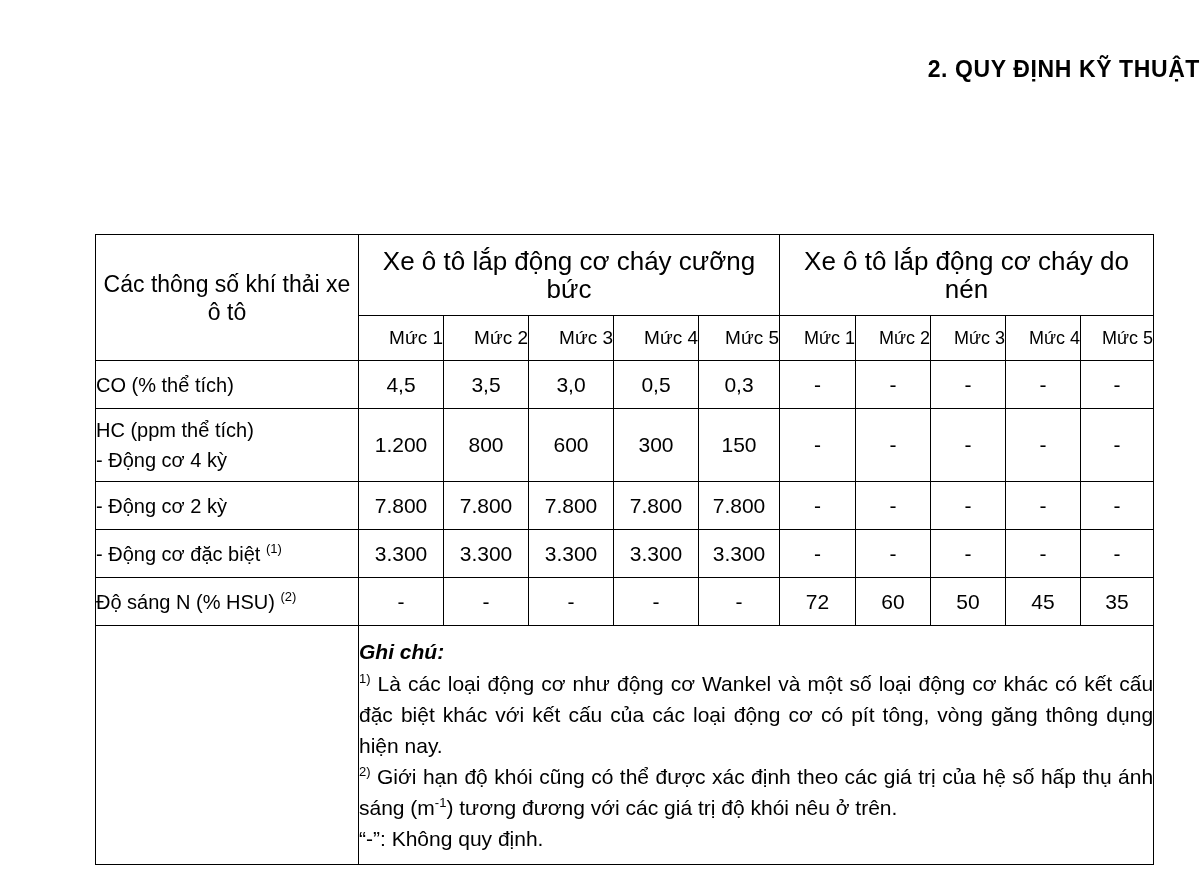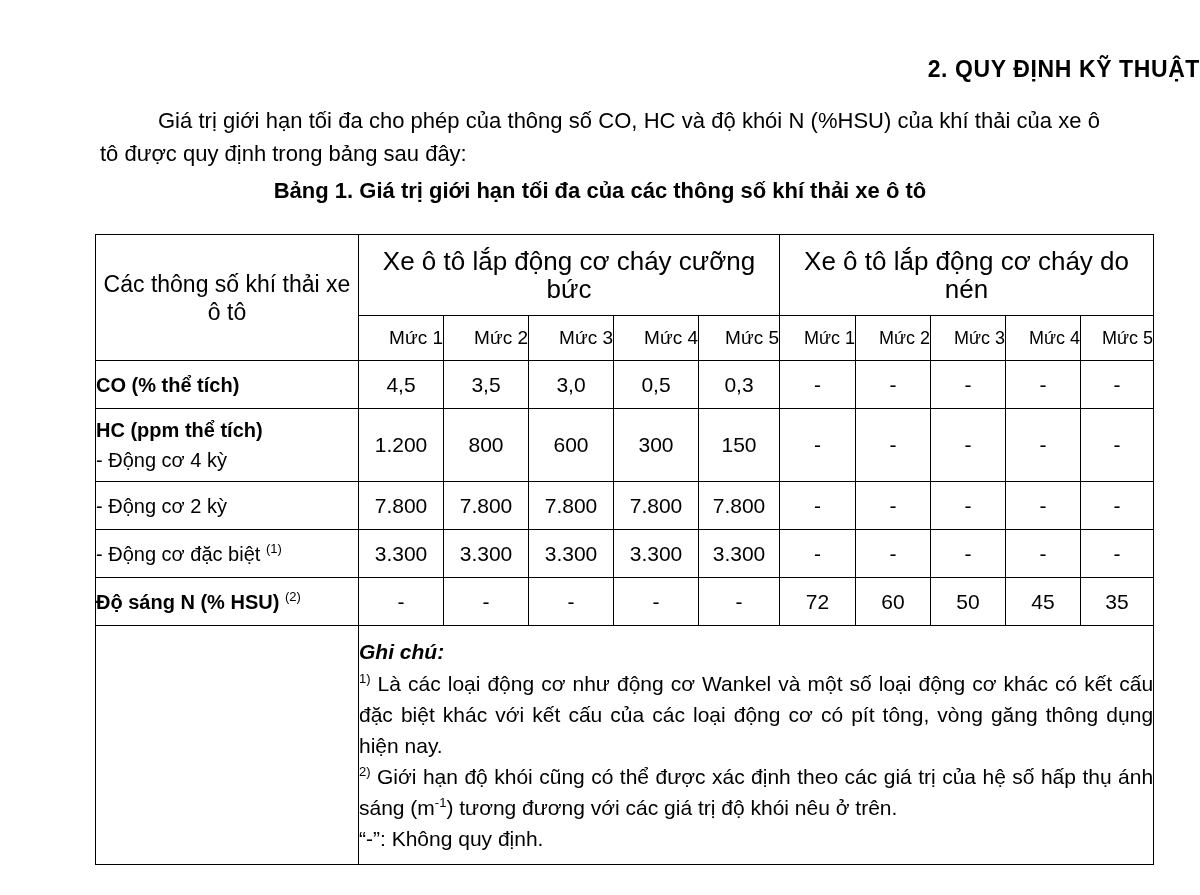--- a/index.html
+++ b/index.html
@@ -112,21 +112,21 @@
     height: 44px;
     white-space: nowrap;
   }
   .lvl-head.narrow { font-size: 18px; }
 
   td.rowlabel {
     text-align: left;
     padding: 5px 4px 5px 8px;
     line-height: 30px;
   }
-  td.rowlabel .b { font-weight: bold; }
+  td.rowlabel .b { font-weight: normal; }
   td.rowlabel .n { font-weight: normal; }
   td.val {
     text-align: center;
     font-size: 21px;
     height: 47px;
   }
   tr.r-co td { height: 47px; }
   tr.r-hc td { height: 72px; }
   tr.r-2ky td, tr.r-db td { height: 47px; }
   tr.r-smoke td { height: 47px; }
@@ -178,25 +178,21 @@
   }
 </style>
 </head>
 <body>
 
 <div class="page">
 
 
   <div class="section-title">2. QUY ĐỊNH KỸ THUẬT</div>
 
-  <div class="intro">
-    <span>Giá trị giới hạn tối đa cho phép của thông số CO, HC và độ khói N (%HSU) của khí thải của xe ô tô được quy định trong bảng sau đây:</span>
-  </div>
-
-  <div class="table-caption">Bảng 1. Giá trị giới hạn tối đa của các thông số khí thải xe ô tô</div>
+
 
   <div class="tbl-wrap">
     <table class="spec">
       <colgroup>
         <col style="width:263px">
         <col style="width:85px">
           <col style="width:85px">
           <col style="width:85px">
         <col style="width:85px">
           <col style="width:81px">

